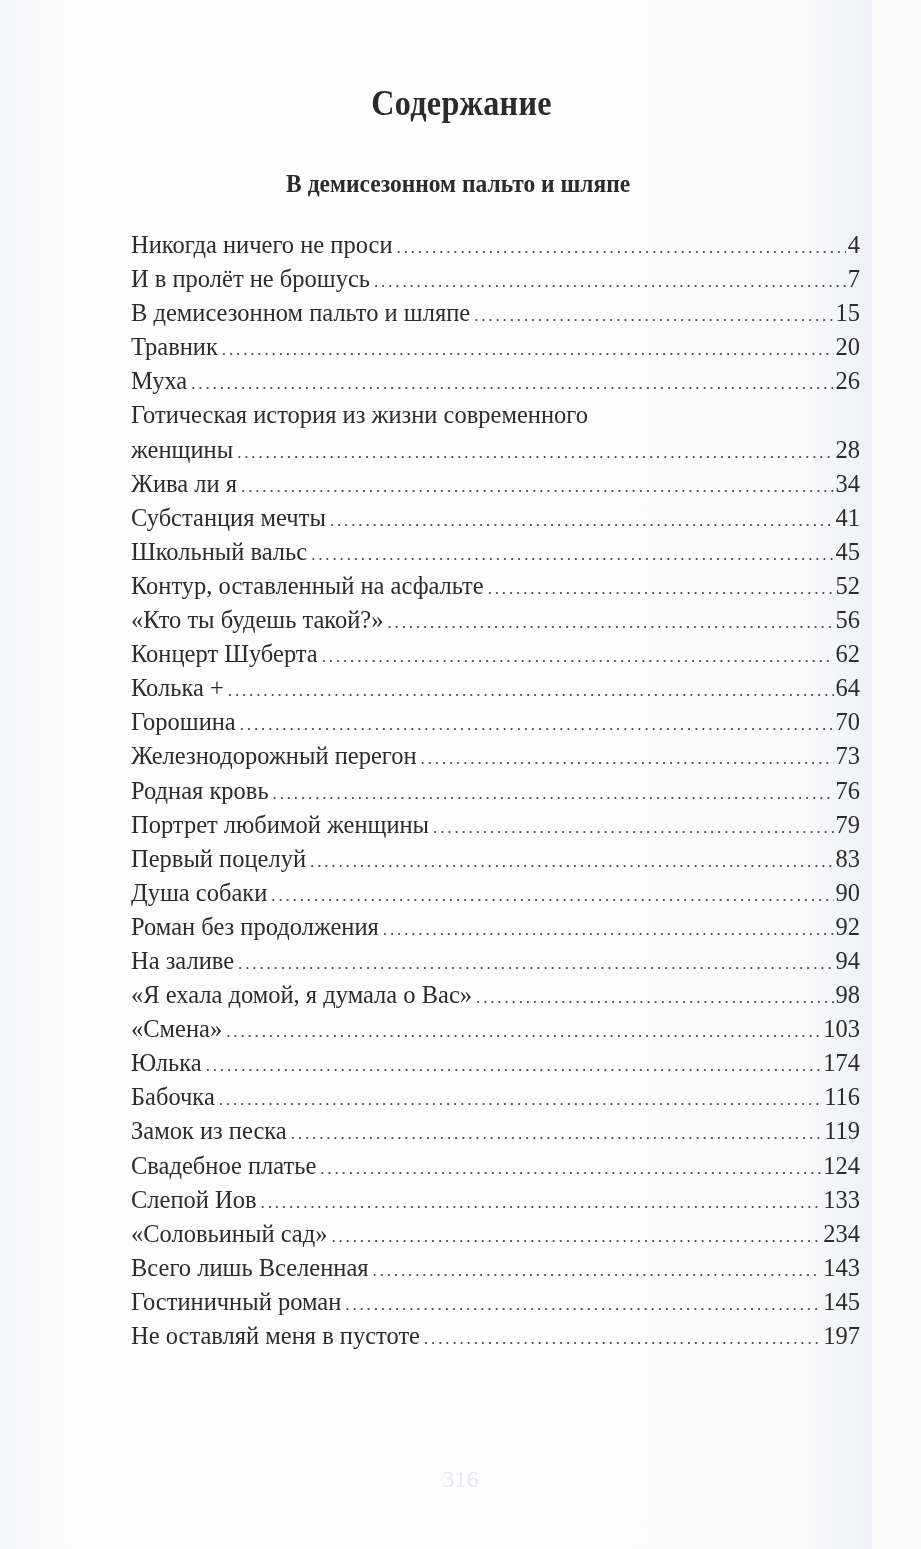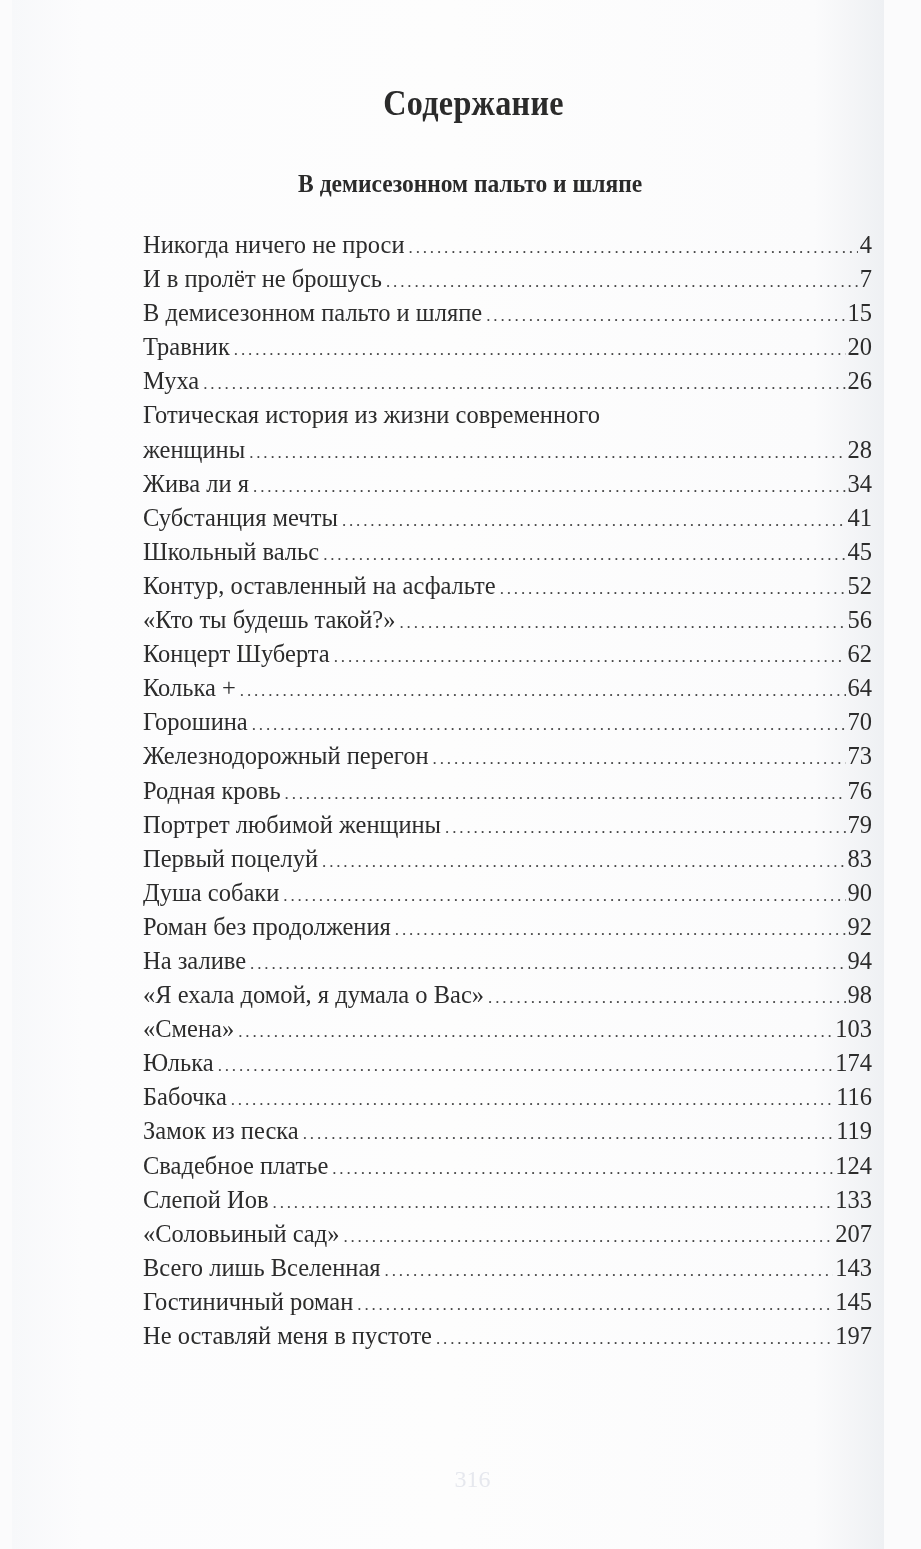--- a/index.html
+++ b/index.html
@@ -10,21 +10,21 @@
       width: 921px;
       height: 1549px;
       background: #fbfbfc;
       position: relative;
       overflow: hidden;
       font-family: "DejaVu Serif", "Liberation Serif", serif;
       color: #2a2a2a;
     }
     .page {
       position: absolute;
-      left: 12px; top: 0;
+      left: 0; top: 0;
       width: 872px; height: 1549px;
       background: linear-gradient(90deg, #f7f8fa 0%, #fcfcfd 8%, #fdfdfd 50%, #fbfbfc 92%, #eef0f3 100%);
     }
     .toc-title {
       position: absolute;
       top: 84px;
       left: 0;
       width: 921px;
       text-align: center;
       font-family: "Liberation Serif", "DejaVu Serif", serif;
@@ -254,21 +254,21 @@
         <span class="toc-page">124</span>
       </li>
     <li class="toc-entry">
         <span class="toc-label">Слепой Иов</span>
         <span class="toc-dots"></span>
         <span class="toc-page">133</span>
       </li>
     <li class="toc-entry">
         <span class="toc-label">«Соловьиный сад»</span>
         <span class="toc-dots"></span>
-        <span class="toc-page">207</span>
+        <span class="toc-page">234</span>
       </li>
     <li class="toc-entry">
         <span class="toc-label">Всего лишь Вселенная</span>
         <span class="toc-dots"></span>
         <span class="toc-page">143</span>
       </li>
     <li class="toc-entry">
         <span class="toc-label">Гостиничный роман</span>
         <span class="toc-dots"></span>
         <span class="toc-page">145</span>

